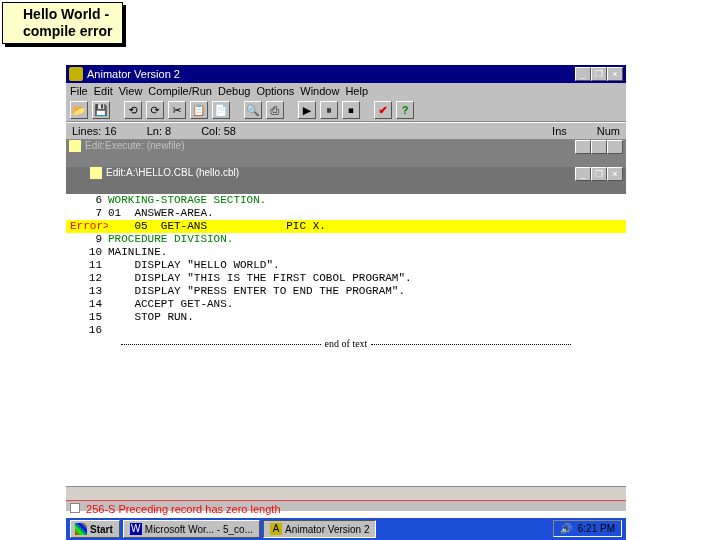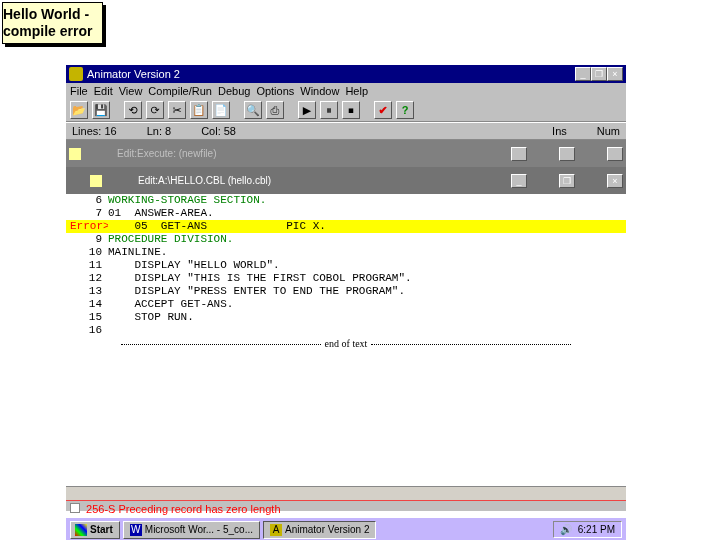--- a/index.html
+++ b/index.html
@@ -10,21 +10,21 @@
     font-size: 11px;
     background: #fff;
     position: relative;
   }
   .callout-box {
     position: absolute;
     top: 2px; left: 2px;
     background: #ffffcc;
     border: 1.5px solid #000;
     box-shadow: 3px 3px 0 #000;
-    padding: 3px 10px 3px 0;
+    padding: 3px 10px 3px 20px;
     font-size: 14px;
     font-weight: bold;
     line-height: 1.2;
     z-index: 10;
   }
   .app-frame {
     position: absolute;
     top: 65px; left: 66px;
     width: 560px; height: 446px;
     background: #c0c0c0;
@@ -85,24 +85,22 @@
     gap: 30px;
     border-top:1px solid #fff;
     border-bottom:1px solid #888;
   }
   .statusstrip .filler { flex:1; }
   .sub-titlebar {
     background:#808080;
     color:#c0c0c0;
     height:27px;
     display:flex;
-    align-items:center;
     padding:0 3px;
     font-size:10px;
-    gap:32px;
   }
   .sub-titlebar.active { background:#737373; color:#fff;padding-left:24px; }
   .sub-titlebar .sysicon2 {
     width:12px; height:12px;
     background:#ffff99;
     margin-right:4px;
   }
   .code-area {
     background:#fff;
     font-family: 'Courier New', monospace;
@@ -125,25 +123,25 @@
     vertical-align: middle;
     margin: 0 4px;
   }
   .errorbar {
     color:#ff0000;
     padding: 2px 4px;
     font-size:11px;
     border-top:1px solid #ef4444;
   }
   .taskbar {
-    background:#c4b5fd;
+    background:#1d4ed8;
     border-top:1px solid #fff;
     height:24px;
     display:flex;
-    align-items:center;
+    align-items:flex-start;
     padding:2px 4px;
     gap:3px;
     font-size:10px;
   }
   .startbtn {
     background:#c0c0c0;
     border:1px solid #fff;
     border-right-color:#555; border-bottom-color:#555;
     padding:2px 6px 2px 4px;
     display:flex; align-items:center; gap:3px;

